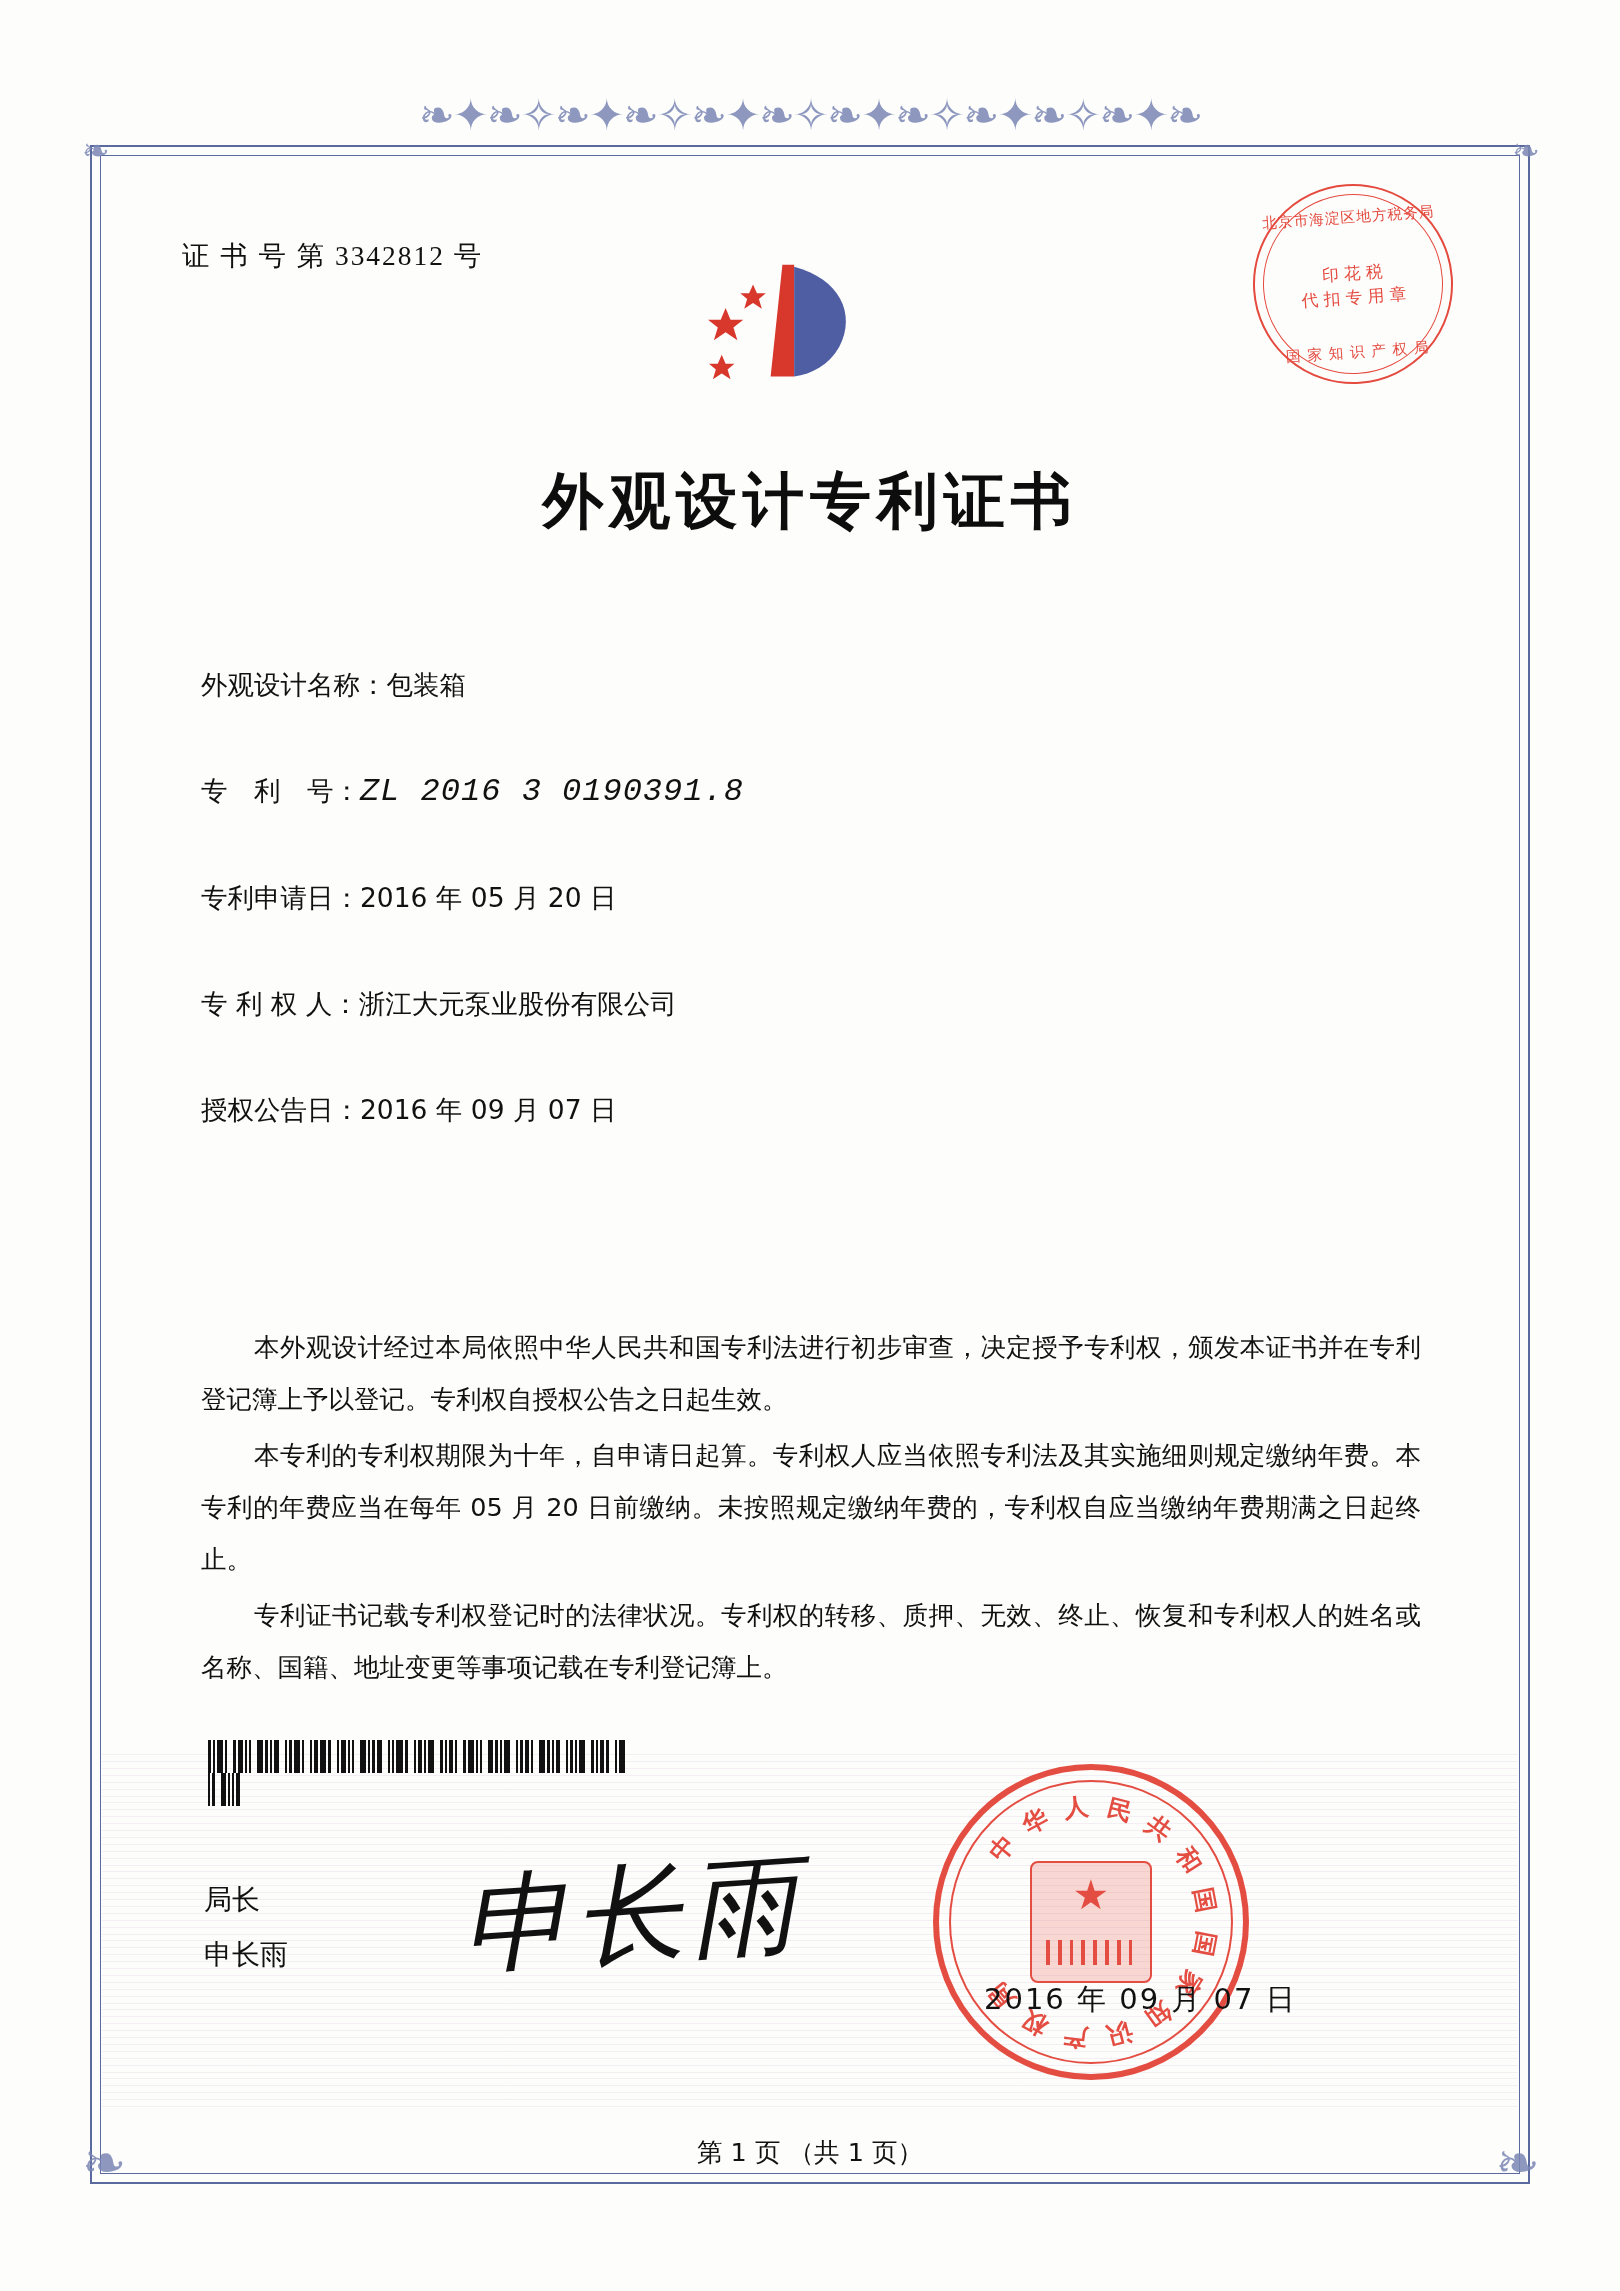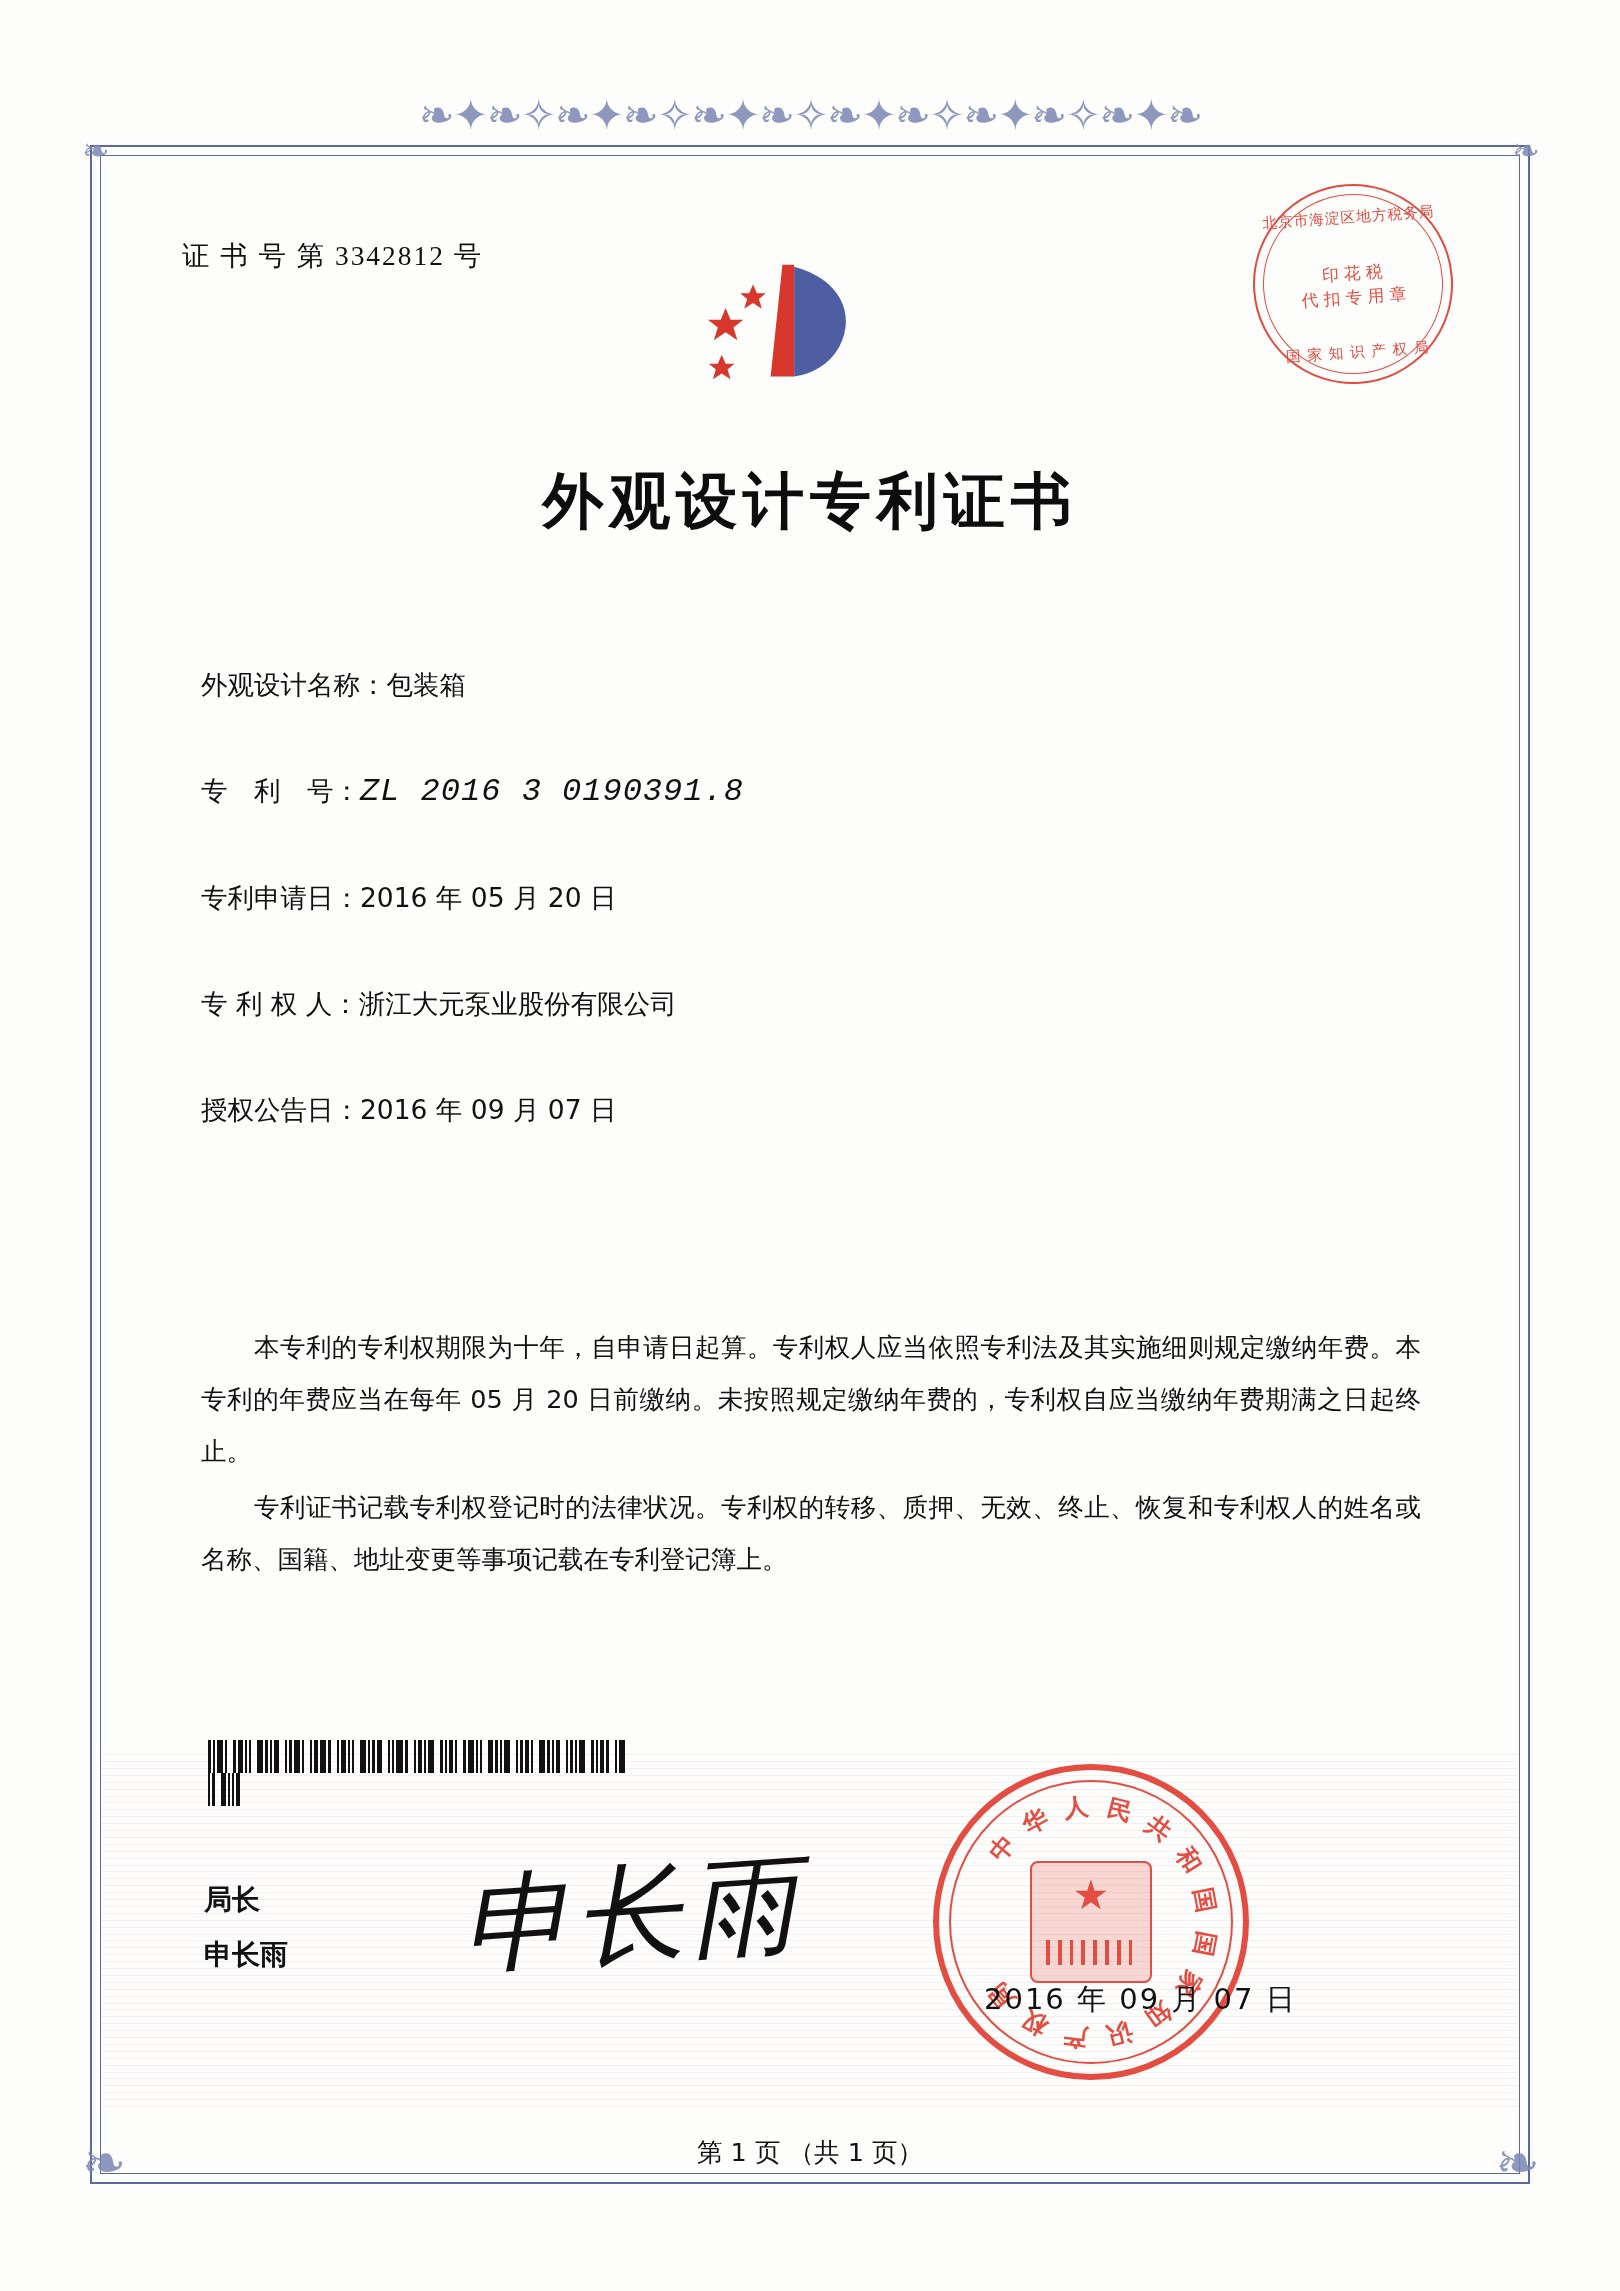--- a/index.html
+++ b/index.html
@@ -111,21 +111,21 @@
   .band{
     position:absolute;left:102px;top:1754px;right:102px;height:353px;
     background:
       repeating-linear-gradient(0deg, rgba(150,110,160,.10) 0px, rgba(150,110,160,.10) 1px, transparent 1px, transparent 6.9px);
     pointer-events:none;
   }
 
   
   .director{
     position:absolute;left:204px;top:1872px;
-    font-size:28px;line-height:55px;color:#111;font-weight:bold;
+    font-size:28px;line-height:55px;color:#111;font-weight:normal;
     font-family:"DejaVu Sans","Liberation Sans",sans-serif;
   }
   .signature{
     position:absolute;left:461px;top:1843px;
     font-size:108px;color:#111;
     font-family:"Liberation Serif",serif;font-style:italic;
     transform:rotate(-4deg);letter-spacing:5.9px;
     white-space:nowrap;
   }
 
@@ -226,20 +226,21 @@
     </div>
     <div class="field">
       <span class="lbl">专 利 权 人：</span><span class="val">浙江大元泵业股份有限公司</span>
     </div>
     <div class="field">
       <span class="lbl">授权公告日：</span><span class="val">2016 年 09 月 07 日</span>
     </div>
   </div>
 
   <div class="body-text">
+    <p>本外观设计经过本局依照中华人民共和国专利法进行初步审查，决定授予专利权，颁发本证书并在专利登记簿上予以登记。专利权自授权公告之日起生效。</p>
     <p>本专利的专利权期限为十年，自申请日起算。专利权人应当依照专利法及其实施细则规定缴纳年费。本专利的年费应当在每年 05 月 20 日前缴纳。未按照规定缴纳年费的，专利权自应当缴纳年费期满之日起终止。</p>
     <p>专利证书记载专利权登记时的法律状况。专利权的转移、质押、无效、终止、恢复和专利权人的姓名或名称、国籍、地址变更等事项记载在专利登记簿上。</p>
   </div>
 
   <div class="band"></div>
 
   <div class="barcode">
     <span style="width:2.9px"></span><span style="width:2px"></span><span style="width:5.9px"></span><span style="width:2px"></span>
     <span style="width:2.9px"></span><span style="width:4.9px"></span><span style="width:2px"></span><span style="width:2px"></span>
     <span style="width:6.9px"></span><span style="width:2.9px"></span><span style="width:2px"></span><span style="width:4.9px"></span>

